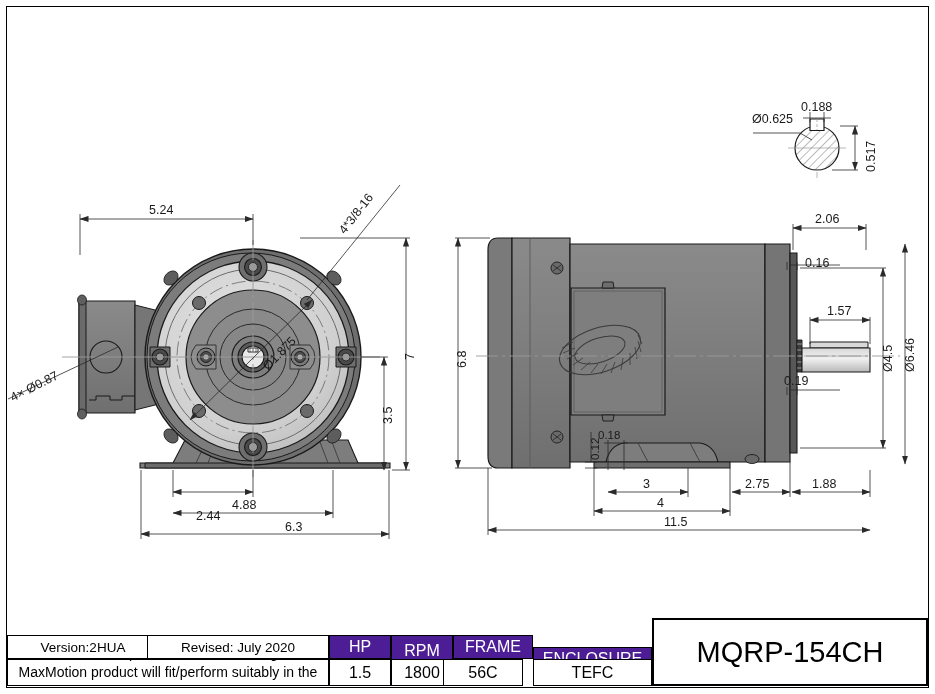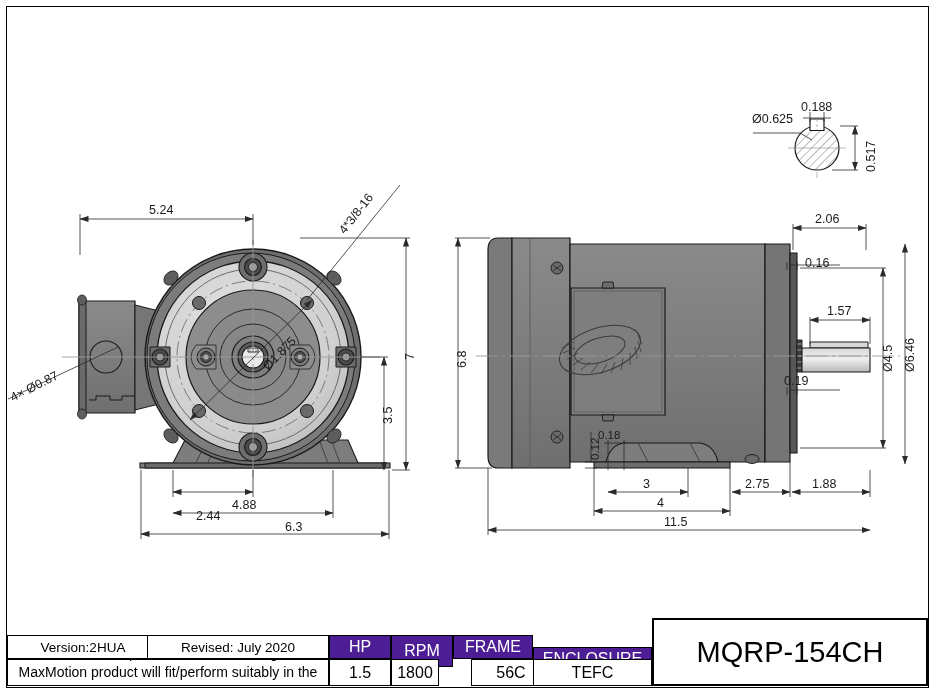--- a/index.html
+++ b/index.html
@@ -49,22 +49,22 @@
     color: #fff;
   }
   .tb-version   { left: 0;    top: 17px; width: 152px; height: 24px; font-size: 13.5px; }
   .tb-revised   { left: 140px;top: 17px; width: 182px; height: 24px; font-size: 13.5px; }
   .tb-disclaim  { left: 0;    top: 41px; width: 322px; height: 27px; font-size: 14px; line-height:1.35; padding: 0 6px;}
   .tb-hp-h      { left: 322px;top: 17px; width: 62px;  height: 24px; font-size: 16px; }
   .tb-rpm-h     { left: 384px;top: 17px; width: 62px;  height: 32px; font-size: 16px; }
   .tb-frame-h   { left: 446px;top: 17px; width: 80px;  height: 24px; font-size: 16px; }
   .tb-enc-h     { left: 526px;top: 17px; width: 119px; height: 24px; font-size: 16px; margin-top: 12px; }
   .tb-hp-v      { left: 322px;top: 41px; width: 62px;  height: 27px; font-size: 16px; }
-  .tb-rpm-v     { left: 384px;top: 41px; width: 48px;  height: 27px; font-size: 16px; }
-  .tb-frame-v   { left: 436px;top: 41px; width: 80px;  height: 27px; font-size: 16px; margin-left: 28px; }
+  .tb-rpm-v     { left: 384px;top: 41px; width: 62px;  height: 27px; font-size: 16px; }
+  .tb-frame-v   { left: 436px;top: 41px; width: 80px;  height: 27px; font-size: 16px; }
   .tb-enc-v     { left: 526px;top: 41px; width: 119px; height: 27px; font-size: 16px; }
   .tb-partno    { left: 645px;top: 0px;  width: 276px; height: 68px; font-size: 29px;
                   border: 2.2px solid #000; }
   
   .dim {
     position: absolute;
     font-family: "Liberation Sans", sans-serif;
     font-size: 12.5px;
     color: #1a1a1a;
     white-space: nowrap;

